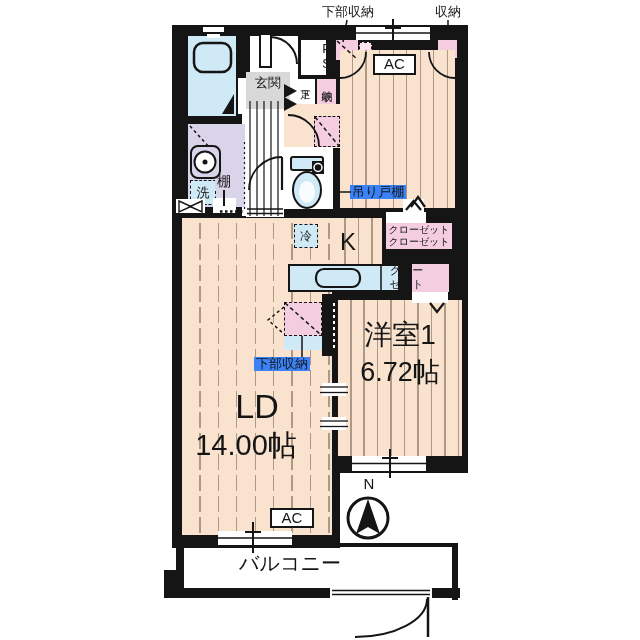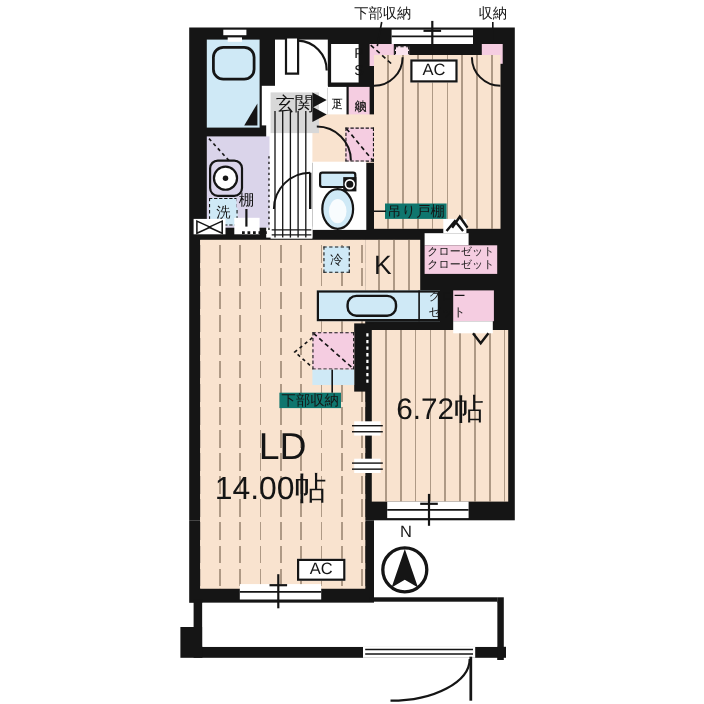--- a/index.html
+++ b/index.html
@@ -11,21 +11,21 @@
   .peach{background-color:#f9e3cf;}
   .pink{background-color:#f5cde1;}
   .blue{background-color:#cfe9f6;}
   .lav{background-color:#dad4ea;}
   .gray{background:#d8d8d8;}
   .lines13{background-image:repeating-linear-gradient(90deg,transparent 0 12px,rgba(100,80,60,.5) 12px 13.5px);}
   .ldlines{background-image:
       repeating-linear-gradient(180deg,#f9e3cf 0 5px,transparent 5px 21px),
       repeating-linear-gradient(90deg,transparent 0 17px,rgba(100,80,60,.5) 17px 18.5px);}
   .lbl{position:absolute;text-align:center;line-height:1.1;}
-  .halo{background:#0f766e;padding:0 2px;}
+  .halo{background:#3b82f6;padding:0 2px;}
   .vtext{writing-mode:vertical-rl;text-orientation:upright;line-height:1;}
   .dashedbox{border:1.5px dashed #151515;box-sizing:border-box;}
   .solidbox{border:2px solid #151515;box-sizing:border-box;}
   svg{position:absolute;left:0;top:0;pointer-events:none;}
   svg *{vector-effect:non-scaling-stroke;}
 </style>
 </head>
 <body>
 
 <div id="stage">
@@ -95,21 +95,21 @@
   <div class="abs white" style="left:218px;top:531px;width:74px;height:14px;"></div>
 
   <div class="abs white" style="left:184px;top:548px;width:268px;height:40px;"></div>
   <div class="abs white" style="left:330px;top:588px;width:102px;height:10px;"></div>
 
   <div class="lbl" style="left:306px;top:5px;width:84px;font-size:13px;">下部収納</div>
   <div class="lbl" style="left:427px;top:5px;width:42px;font-size:13px;">収納</div>
 
   <div class="lbl" style="left:314px;top:42px;width:25px;font-size:13px;"><span style="display:inline-block;width:12px;word-break:break-all;line-height:1.15;">PS</span></div>
 
-  <div class="lbl gray" style="left:246px;top:84px;width:44px;height:37px;font-size:17px;line-height:21px;">玄関</div>
+  <div class="lbl gray" style="left:246px;top:72px;width:44px;height:37px;font-size:13px;line-height:21px;">玄関</div>
   <div class="lbl vtext" style="left:300px;top:82px;font-size:10px;">下足</div>
   <div class="lbl vtext" style="left:321px;top:82px;font-size:11px;">収納</div>
 
   <div class="lbl" style="left:373px;top:54px;width:43px;font-size:15px;line-height:20px;">AC</div>
   <div class="lbl halo" style="left:350px;top:185px;font-size:13px;">吊り戸棚</div>
 
   <div class="lbl" style="left:190px;top:180px;width:26px;font-size:13px;line-height:25px;">洗</div>
   <div class="lbl" style="left:215px;top:174px;width:18px;font-size:14px;background:#dad4ea;">棚</div>
 
   <div class="lbl" style="left:294px;top:224px;width:24px;font-size:12px;line-height:24px;">冷</div>
@@ -122,22 +122,24 @@
   <div class="lbl" style="left:388px;top:264px;width:37px;font-size:11px;line-height:1.25;">
     <span>クロー</span><br>
     <span>ゼット</span>
   </div>
 
   <div class="lbl halo" style="left:254px;top:357px;font-size:13px;">下部収納</div>
   <div class="lbl" style="left:182px;top:388px;width:150px;font-size:34px;">LD</div>
   <div class="lbl" style="left:182px;top:430px;width:128px;font-size:29px;">14.00帖</div>
   <div class="lbl" style="left:270px;top:508px;width:44px;font-size:15px;line-height:19px;">AC</div>
 
+  <div class="lbl" style="left:338px;top:320px;width:124px;font-size:28px;">洋室1</div>
   <div class="lbl" style="left:338px;top:358px;width:124px;font-size:27px;">6.72帖</div>
 
+  <div class="lbl" style="left:200px;top:552px;width:180px;font-size:20px;">バルコニー</div>
   <div class="lbl" style="left:358px;top:476px;width:22px;font-size:15px;">N</div>
 
   <svg width="640" height="640" viewBox="0 0 640 640">
 
     <g>
       <rect x="194" y="43" width="37" height="29" rx="9" fill="#cfe9f6" stroke="#151515" stroke-width="2.5"></rect>
       <polygon points="234,94 234,114 222,114" fill="#151515"></polygon>
     </g>
 
     <g stroke="#151515" fill="none">

